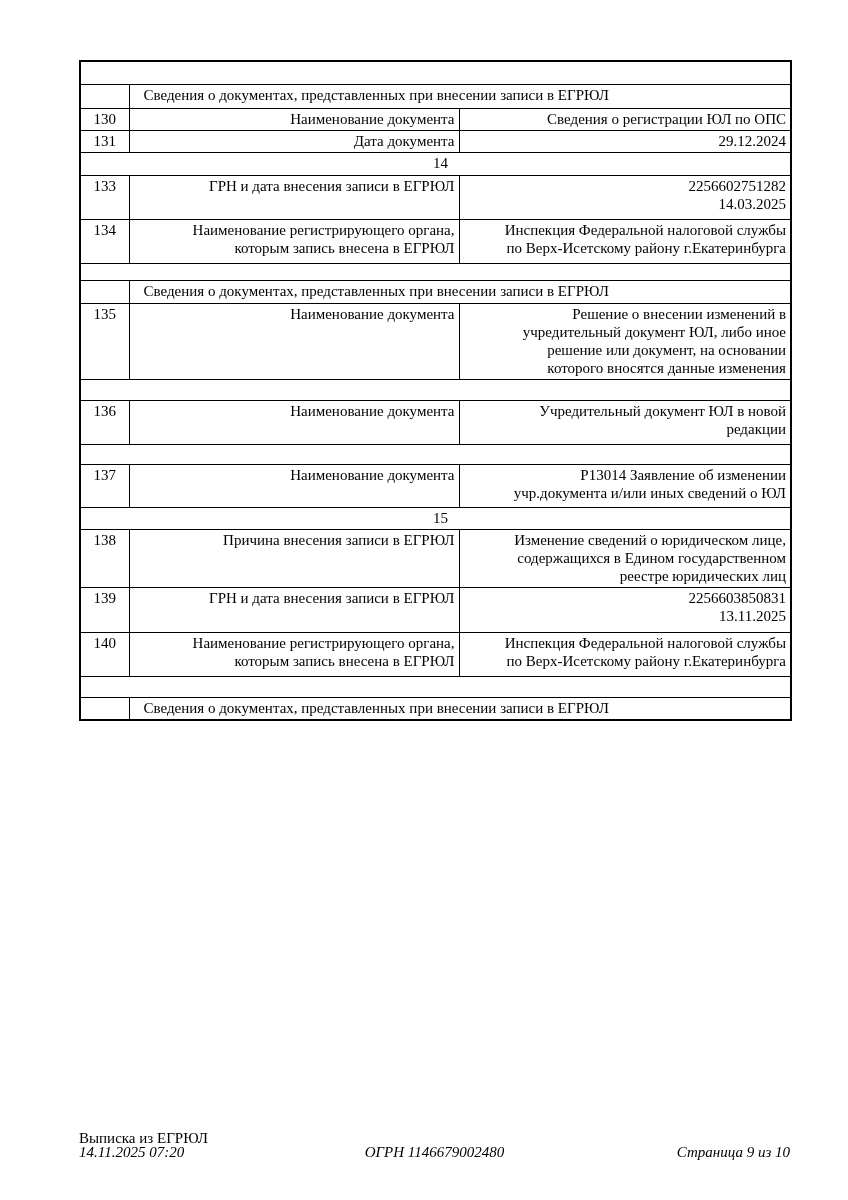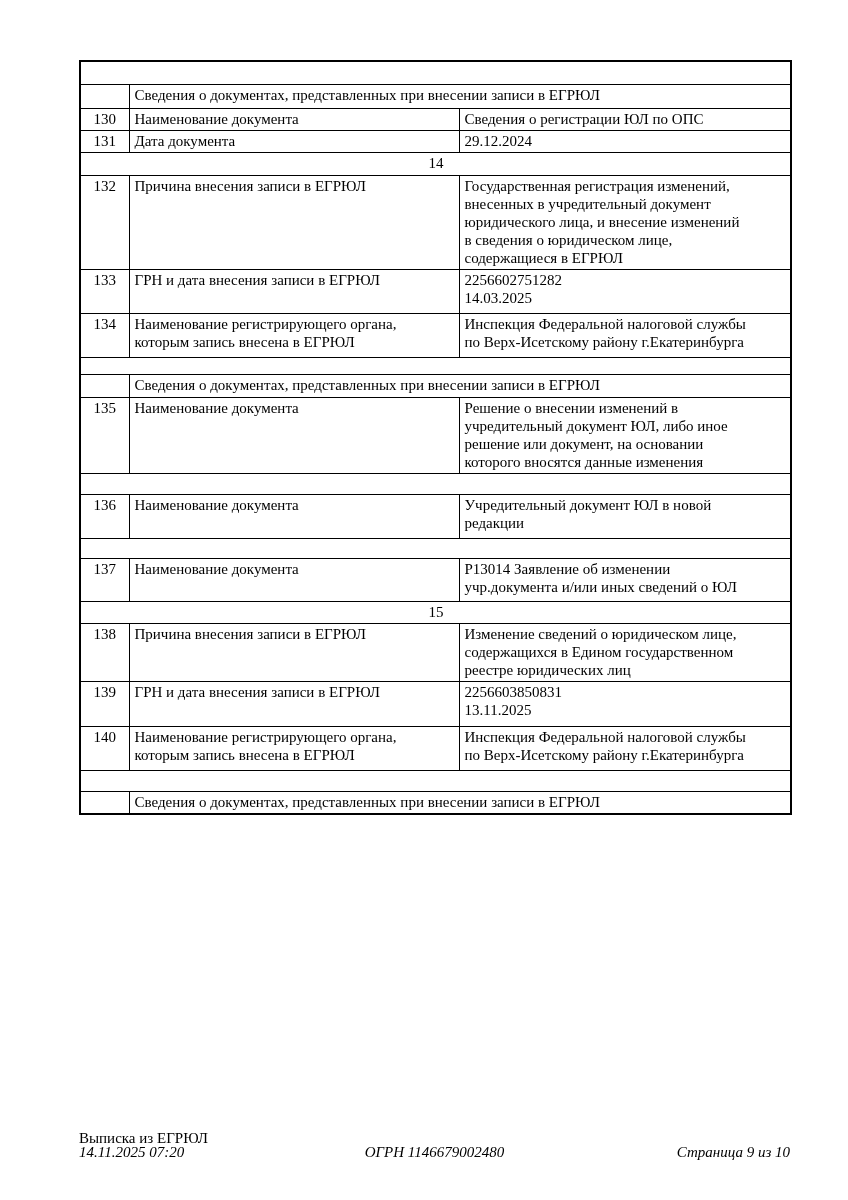--- a/index.html
+++ b/index.html
@@ -17,30 +17,31 @@
     width: 711px;
     border-collapse: collapse;
     table-layout: fixed;
     border: 2px solid #000;
   }
   .doc-table td {
     border: 1px solid #000;
     vertical-align: top;
     font-size: 15px;
     line-height: 18px;
-    padding: 1px 4px 2px 5px;
+    padding: 1px 4px 2px 14px;
   }
   .doc-table td.num {
     text-align: center;
     padding: 1px 2px;
     font-family: Liberation Serif, serif;
   }
   .doc-table td.lbl,
   .doc-table td.val {
     white-space: pre-line;
+    text-align: right;
   }
   .doc-table td.sec { 
   }
   .doc-table td.divider {
     text-align: center;
     font-weight: normal;
   }
   .doc-table td.empty-cell { }
 
   .footer {
@@ -90,29 +91,20 @@
       <tr style="height:22px">
         <td class="num">131</td>
         <td class="lbl">Дата документа</td>
         <td class="val">29.12.2024</td>
       </tr>
 
       <tr style="height:23px">
         <td colspan="3" class="divider">14</td>
       </tr>
 
-      <tr style="height:94px">
-        <td class="num">132</td>
-        <td class="lbl">Причина внесения записи в ЕГРЮЛ</td>
-        <td class="val">Государственная регистрация изменений,
-внесенных в учредительный документ
-юридического лица, и внесение изменений
-в сведения о юридическом лице,
-содержащиеся в ЕГРЮЛ</td>
-      </tr>
 
       <tr style="height:44px">
         <td class="num">133</td>
         <td class="lbl">ГРН и дата внесения записи в ЕГРЮЛ</td>
         <td class="val">2256602751282
 14.03.2025</td>
       </tr>
 
       <tr style="height:44px">
         <td class="num">134</td>

